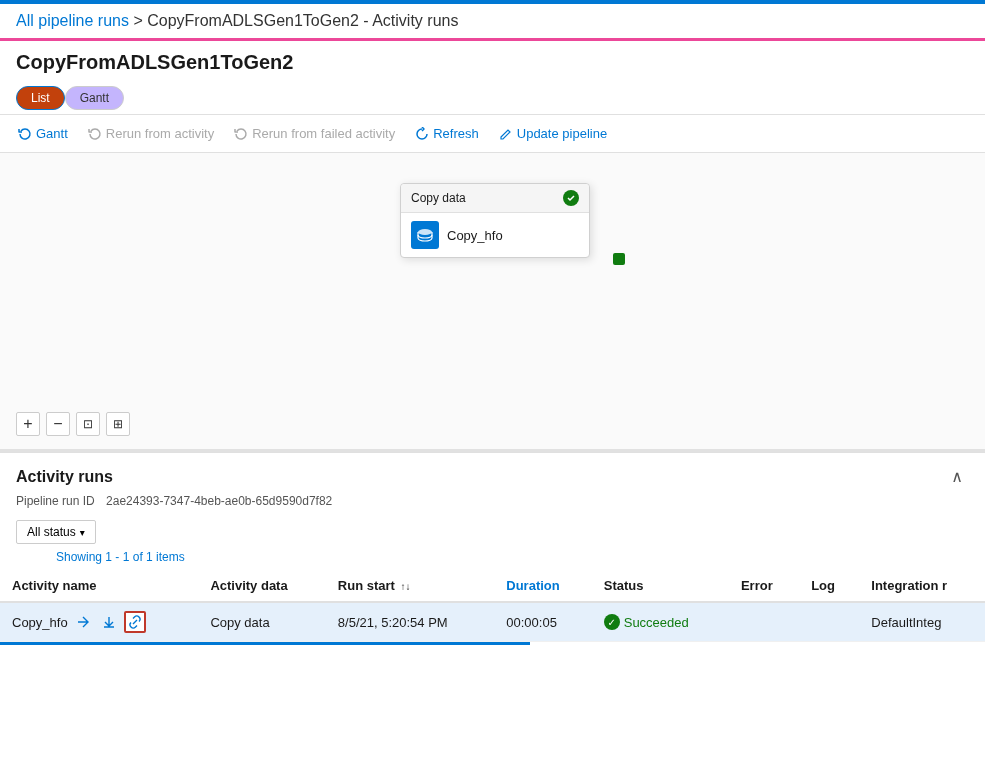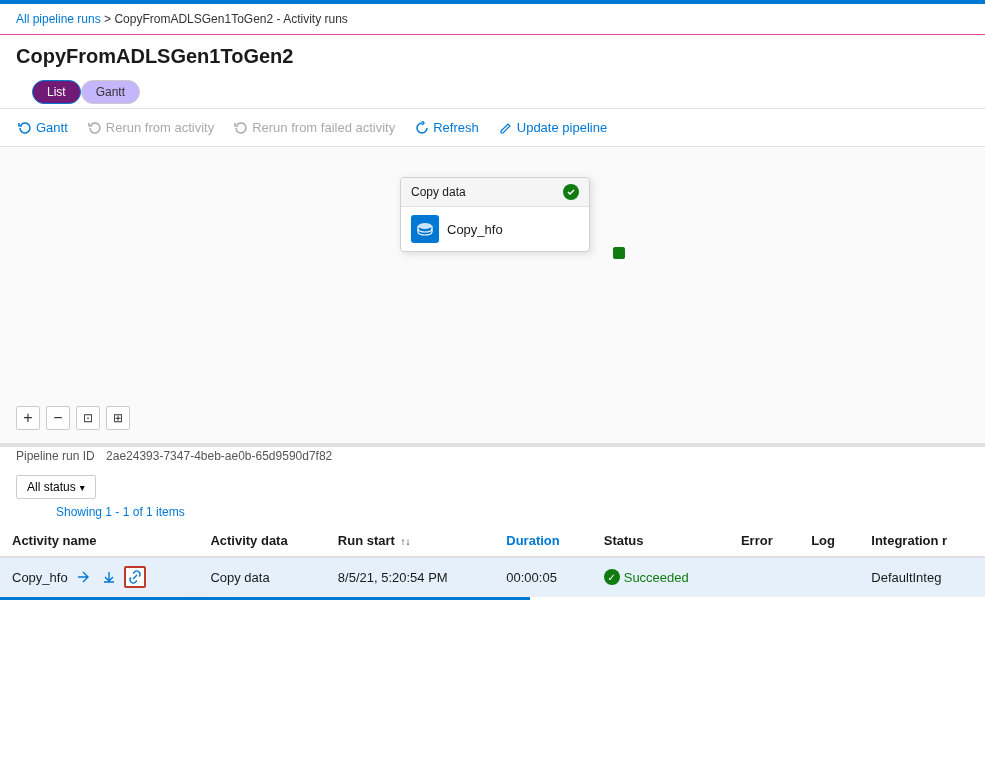--- a/index.html
+++ b/index.html
@@ -1,27 +1,27 @@
 <!DOCTYPE html>
 <html><head>
   <meta charset="utf-8">
   <style>
     * { box-sizing: border-box; margin: 0; padding: 0; }
     body { font-family: 'Segoe UI', Arial, sans-serif; font-size: 13px; color: #1a1a1a; background: #fff; width: 985px; height: 763px; overflow: hidden; }
 
     .top-bar { height: 4px; background: #0078d4; }
 
-    .breadcrumb { padding: 8px 16px; font-size: 12px; color: #0078d4; background: #fff; border-bottom: 1px solid #ec4899; }
+    .breadcrumb { padding: 8px 16px; font-size: 16px; color: #0078d4; background: #fff; border-bottom: 3px solid #ec4899; }
     .breadcrumb span { color: #333; }
 
     .page-title { padding: 10px 16px 8px; font-size: 20px; font-weight: 600; color: #1a1a1a; }
 
     .tabs-row { padding: 4px 16px; display: flex; gap: 0; }
     .tab-btn { padding: 4px 14px; border-radius: 20px; border: 1px solid #ccc; font-size: 12px; cursor: pointer; background: #c4b5fd; color: #333; }
-    .tab-btn.active { background: #701a75; color: #fff; border-color: #0078d4; margin-left: 16px; }
+    .tab-btn.active { background: #c2410c; color: #fff; border-color: #0078d4; }
 
     .toolbar { display: flex; align-items: center; gap: 0; padding: 6px 8px; border-top: 1px solid #e0e0e0; border-bottom: 1px solid #e0e0e0; }
     .toolbar-btn { display: flex; align-items: center; gap: 4px; padding: 5px 10px; border: none; background: none; color: #0078d4; font-size: 13px; cursor: pointer; border-radius: 2px; }
     .toolbar-btn.disabled { color: #aaa; cursor: default; }
 
     .diagram-area { position: relative; height: 300px; background: #fafafa; overflow: hidden; border-bottom: 1px solid #e0e0e0; }
 
     .zoom-controls { position: absolute; bottom: 16px; left: 16px; display: flex; align-items: center; gap: 6px; }
     .zoom-btn { width: 24px; height: 24px; border: 1px solid #ccc; background: #fff; cursor: pointer; font-size: 16px; display: flex; align-items: center; justify-content: center; border-radius: 2px; color: #333; }
 
@@ -154,20 +154,24 @@
     </button>
     <button class="zoom-btn" style="font-size:12px;">
       <span>⊞</span>
     </button>
   </div>
 
   <div style="position:absolute; bottom:0; left:0; right:0; height:3px; background:#aaa; opacity:0.3;"></div>
 </div>
 
 <div class="bottom-section">
+  <div class="activity-runs-header">
+    <span class="activity-runs-title">Activity runs</span>
+    <button class="collapse-btn">∧</button>
+  </div>
 
   <div class="pipeline-run-id">
     <span>Pipeline run ID</span>
     <span style="margin-left:8px; color:#555;">2ae24393-7347-4beb-ae0b-65d9590d7f82</span>
   </div>
 
   <div class="filter-row">
     <button class="filter-btn">
       <span>All status</span>
       <span style="font-size:10px;">▾</span>

